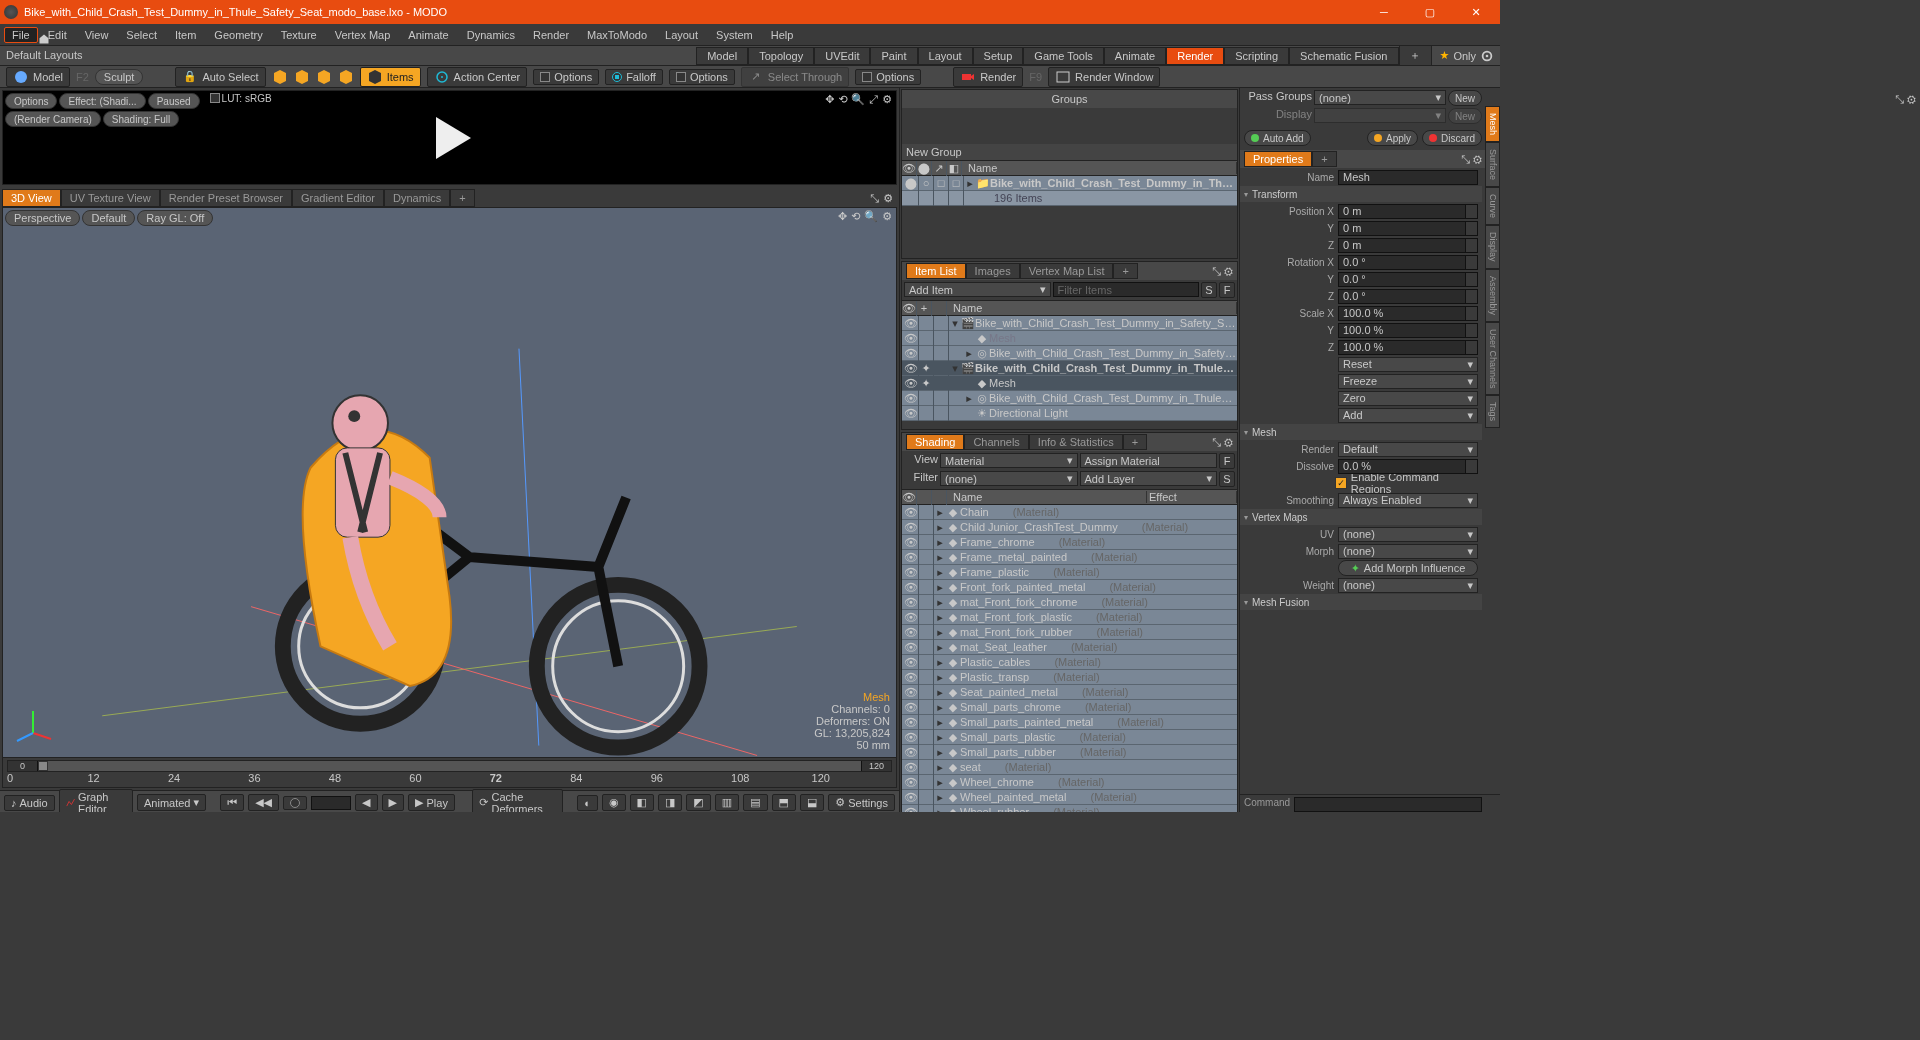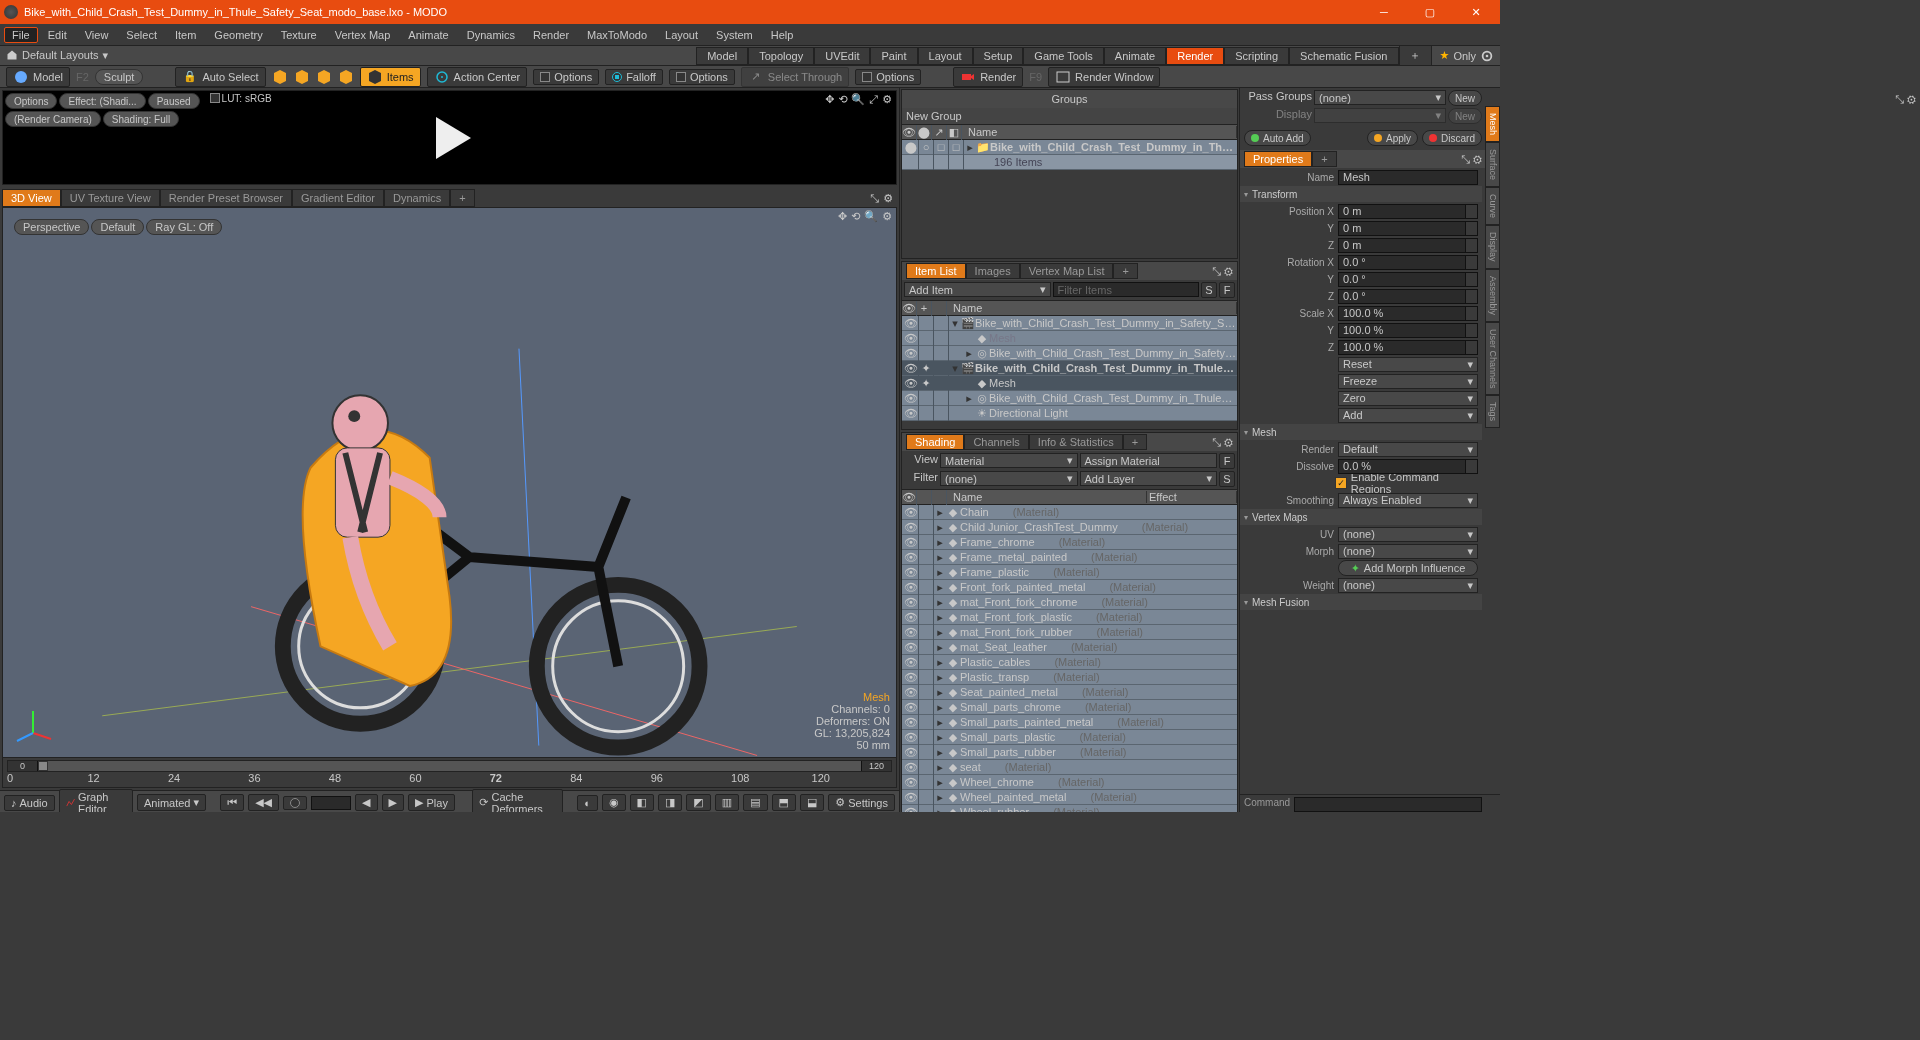--- a/index.html
+++ b/index.html
@@ -5,21 +5,21 @@
 * { box-sizing: border-box; margin: 0; padding: 0; font-family: "Segoe UI", Tahoma, sans-serif; font-size: 11px; color: #c8c8c8; }
 body { background: #3a3a3a; width: 1500px; height: 812px; overflow: hidden; user-select: none; }
 .titlebar { background: #e84c10; height: 22px; display: flex; align-items: center; padding: 12px 4px; gap: 6px; }
 .titlebar .icon { width: 14px; height: 14px; background: radial-gradient(#555,#333); border-radius: 50%; }
 .titlebar .title { color: #fff; font-size: 11px; flex: 1; }
 .titlebar .winbtn { width: 40px; height: 22px; display: flex; align-items: center; justify-content: center; color: #fff; }
 .menubar { background: #3a3a3a; height: 22px; display: flex; align-items: center; padding: 0 4px; gap: 2px; border-bottom: 1px solid #222; }
 .menubar .mitem { padding: 2px 8px; border-radius: 2px; }
 .menubar .mitem.active { background: #222; border: 1px solid #e84c10; padding: 1px 7px; }
 .toolbar1 { background: #484848; height: 20px; display: flex; align-items: center; padding: 0 6px; gap: 4px; border-bottom: 1px solid #222; }
-.layoutpick { display: flex; gap: 4px; }
+.layoutpick { display: flex; align-items: center; gap: 4px; flex-direction: column; }
 .layoutpick svg { width: 12px; height: 12px; }
 .tabbar { display: flex; margin-left: auto; align-items: center; }
 .tab { padding: 2px 10px; border: 1px solid #222; background: #3a3a3a; }
 .tab.active { background: #e84c10; color: #fff; }
 .star { color: #ffb400; margin-left: 8px; margin-right: 4px; }
 .gear { margin-left: 4px; }
 .toolbar2 { background: #484848; height: 22px; display: flex; align-items: center; padding: 0 6px; gap: 6px; border-bottom: 1px solid #222; }
 .toolbtn { display: flex; align-items: center; gap: 4px; padding: 1px 6px; background: #3a3a3a; border: 1px solid #222; border-radius: 2px; }
 .toolbtn.orange { background: #f5a623; color: #222; }
 .toolbtn.orange span { color:#222; }
@@ -35,21 +35,21 @@
 .proppanel { flex:1; display:flex; flex-direction:column; position:relative; }
 .preview { height: 95px; background:#000; margin:2px; border:1px solid #222; position:relative; display:flex; }
 .prevopts { display:flex; gap:2px; padding:2px; position:absolute; top:0; left:0; }
 .prevopts .pill { font-size:10px; }
 .play { position:absolute; left:50%; top:50%; transform:translate(-50%,-50%); }
 .play svg { width:56px; height:56px; }
 .viewtabs { display:flex; gap:0; padding:2px 2px 0 2px; align-items:center; }
 .vtab { padding:2px 8px; border:1px solid #222; background:#3a3a3a; color:#999; }
 .vtab.active { background:#e07a1a; color:#fff; }
 .viewport { flex:1; margin:0 2px 2px 2px; background:#5a6474; border:1px solid #222; position:relative; overflow:hidden; }
-.vpopts { display:flex; gap:2px; padding:11px; }
+.vpopts { display:flex; gap:2px; padding:2px; }
 .vpinfo { position:absolute; right:6px; bottom:36px; text-align:right; color:#ccc; font-size:10px; }
 .vpinfo .sel { color:#f5a623; }
 .axiswidget { position:absolute; left:8px; bottom:40px; }
 .vpicons { position:absolute; right:4px; top:2px; display:flex; gap:4px; }
 .timeline { height:30px; background:#3a3a3a; border-top:1px solid #222; padding:2px 4px; }
 .tlbar { height:12px; background:#484848; border:1px solid #222; position:relative; display:flex;}
 .tlticks { display:flex; height:14px; font-size:9px; color:#999; }
 .bottombar { height:24px; background:#484848; border-top:1px solid #222; display:flex; align-items:center; padding:0 4px; gap:4px; }
 .bbtn { padding:1px 6px; background:#3a3a3a; border:1px solid #222; border-radius:2px; display:flex; align-items:center; gap:3px; }
 .bbtn svg { width:12px; height:12px; }
@@ -404,21 +404,21 @@
 
   <div class="rightcol">
 
     <div class="midpanels">
 
       <div class="panel" style="height:170px">
         <div class="panelhdr center">
           <span>Groups</span>
           <span style="position:absolute;right:4px">⤡ ⚙</span>
         </div>
-        <div style="display:flex;align-items:center;height:16px;background:#444;padding:0 4px;">
+        <div style="display:flex;align-items:center;height:16px;background:#444;padding:0 4px;margin-top:36px;">
           <span>New Group</span>
         </div>
         <div class="listhdr">
           <div class="eyecell">👁</div>
           <div class="eyecell">⬤</div>
           <div class="eyecell">↗</div>
           <div class="eyecell">◧</div>
           <div class="cell" style="flex:1;padding-left:6px">Name</div>
         </div>
         <div class="row">

